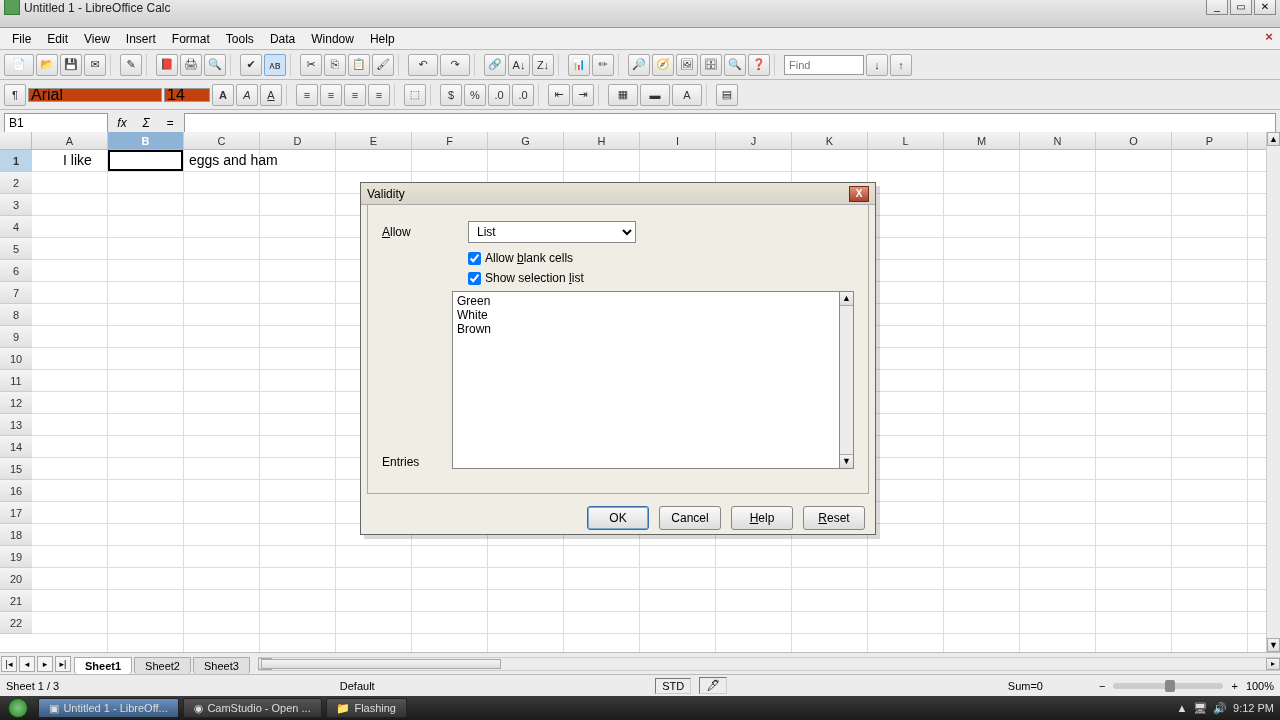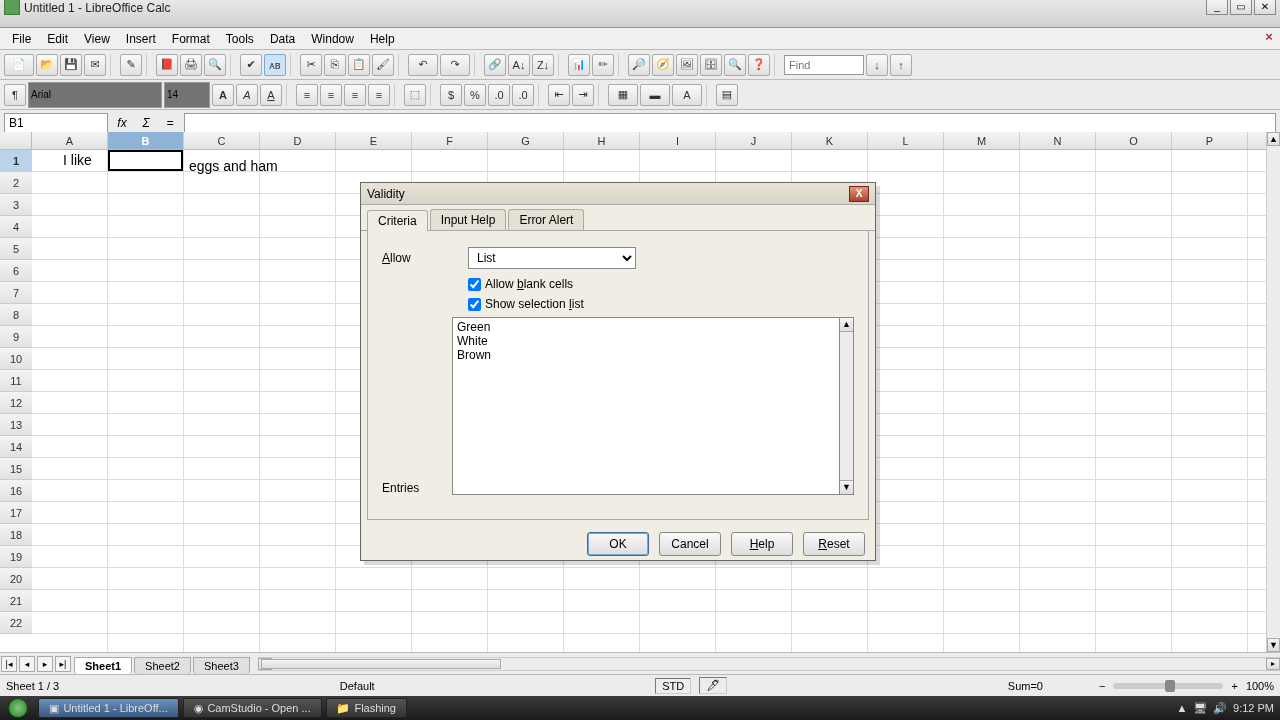--- a/index.html
+++ b/index.html
@@ -16,21 +16,21 @@
 .menubar { height: 22px; background: #f0f0f0; border-bottom: 1px solid #bbb; display: flex; align-items: center; padding: 0 4px; font-size: 12px; position: relative; }
 .menubar .item { padding: 2px 8px; cursor: pointer; }
 .menubar .close-doc { position: absolute; right: 4px; top: 3px; width: 14px; height: 14px; color: #a33; font-weight: bold; cursor: pointer; text-align: center; font-size: 13px; line-height: 12px; }
 
 
 .toolbar { height: 30px; background: #ececec; border-bottom: 1px solid #bbb; display: flex; align-items: center; padding: 2px 4px; gap: 2px; }
 .tbtn { width: 22px; height: 22px; background: linear-gradient(#fafafa,#e0e0e0); border: 1px solid #aaa; border-radius: 2px; display: flex; align-items: center; justify-content: center; font-size: 11px; cursor: pointer; color: #333; }
 .tbtn.dd { width: 30px; }
 .tbtn.active { background: #cde4f8; border-color: #7aa8d0; }
 .tsep { width: 6px; height: 22px; border-left: 1px solid #ccc; margin: 0 2px; }
-.tcombo { height: 26px; border: 1px solid #999; background: #737373; font-size: 10px; padding: 0 2px; }
+.tcombo { height: 14px; border: 1px solid #999; background: #c2410c; font-size: 16px; padding: 0 2px; }
 .findbox { width: 80px; height: 20px; border: 1px solid #999; font-size: 11px; padding: 0 4px; color: #888; }
 
 
 .fbar { height: 26px; background: #ececec; border-bottom: 1px solid #bbb; display: flex; align-items: center; padding: 2px 4px; gap: 4px; }
 .namebox { width: 104px; height: 20px; border: 1px solid #999; background: #fff; font-size: 12px; padding: 0 4px; }
 .fbtn { width: 20px; height: 20px; border: 1px solid transparent; display: flex; align-items: center; justify-content: center; font-size: 12px; cursor: pointer; font-style: italic; }
 .finput { flex: 1; height: 20px; border: 1px solid #999; background: #fff; font-size: 12px; padding: 0 4px; }
 
 
 .sheet { position: absolute; left: 0; top: 132px; right: 0; bottom: 68px; background: #fff; overflow: hidden; display: flex; }
@@ -257,21 +257,21 @@
       <div class="rowhdr">17</div>
       <div class="rowhdr">18</div>
       <div class="rowhdr">19</div>
       <div class="rowhdr">20</div>
       <div class="rowhdr">21</div>
       <div class="rowhdr">22</div>
     </div>
   <div class="cells">
     <div class="gridlines"></div>
     <div class="cell" style="left:2px; top:1px;margin-left:26px;">I like</div>
-    <div class="cell" style="left:154px; top:7px;">eggs and ham</div>
+    <div class="cell" style="left:154px; top:1px;">eggs and ham</div>
     <div class="cellB1"></div>
   </div>
   <div class="vscroll">
     <div class="arrow">▲</div>
     <div style="flex:1"></div>
     <div class="arrow" style="position:absolute;bottom:0;left:0;right:0">▼</div>
   </div>
 </div>
 
 <div class="tabsbar">
@@ -331,25 +331,20 @@
     <span>🔊</span>
     <span>9:12 PM</span>
   </div>
 </div>
 
 <div class="dialog">
   <div class="dlg-title">
     <span class="t">Validity</span>
     <div class="dlg-close">X</div>
   </div>
-  <div class="dlg-tabs">
-    <div class="dlg-tab active">Criteria</div>
-    <div class="dlg-tab">Input Help</div>
-    <div class="dlg-tab">Error Alert</div>
-  </div>
   <div class="dlg-body">
     <div class="form-row">
       <span class="lbl"><u>A</u><span>llow</span></span>
       <select class="dlg-combo">
         <option>List</option>
       </select>
     </div>
     <div class="chk-row">
       <input type="checkbox" checked="" style="">
       <span>Allow <u>b</u>lank cells</span>

